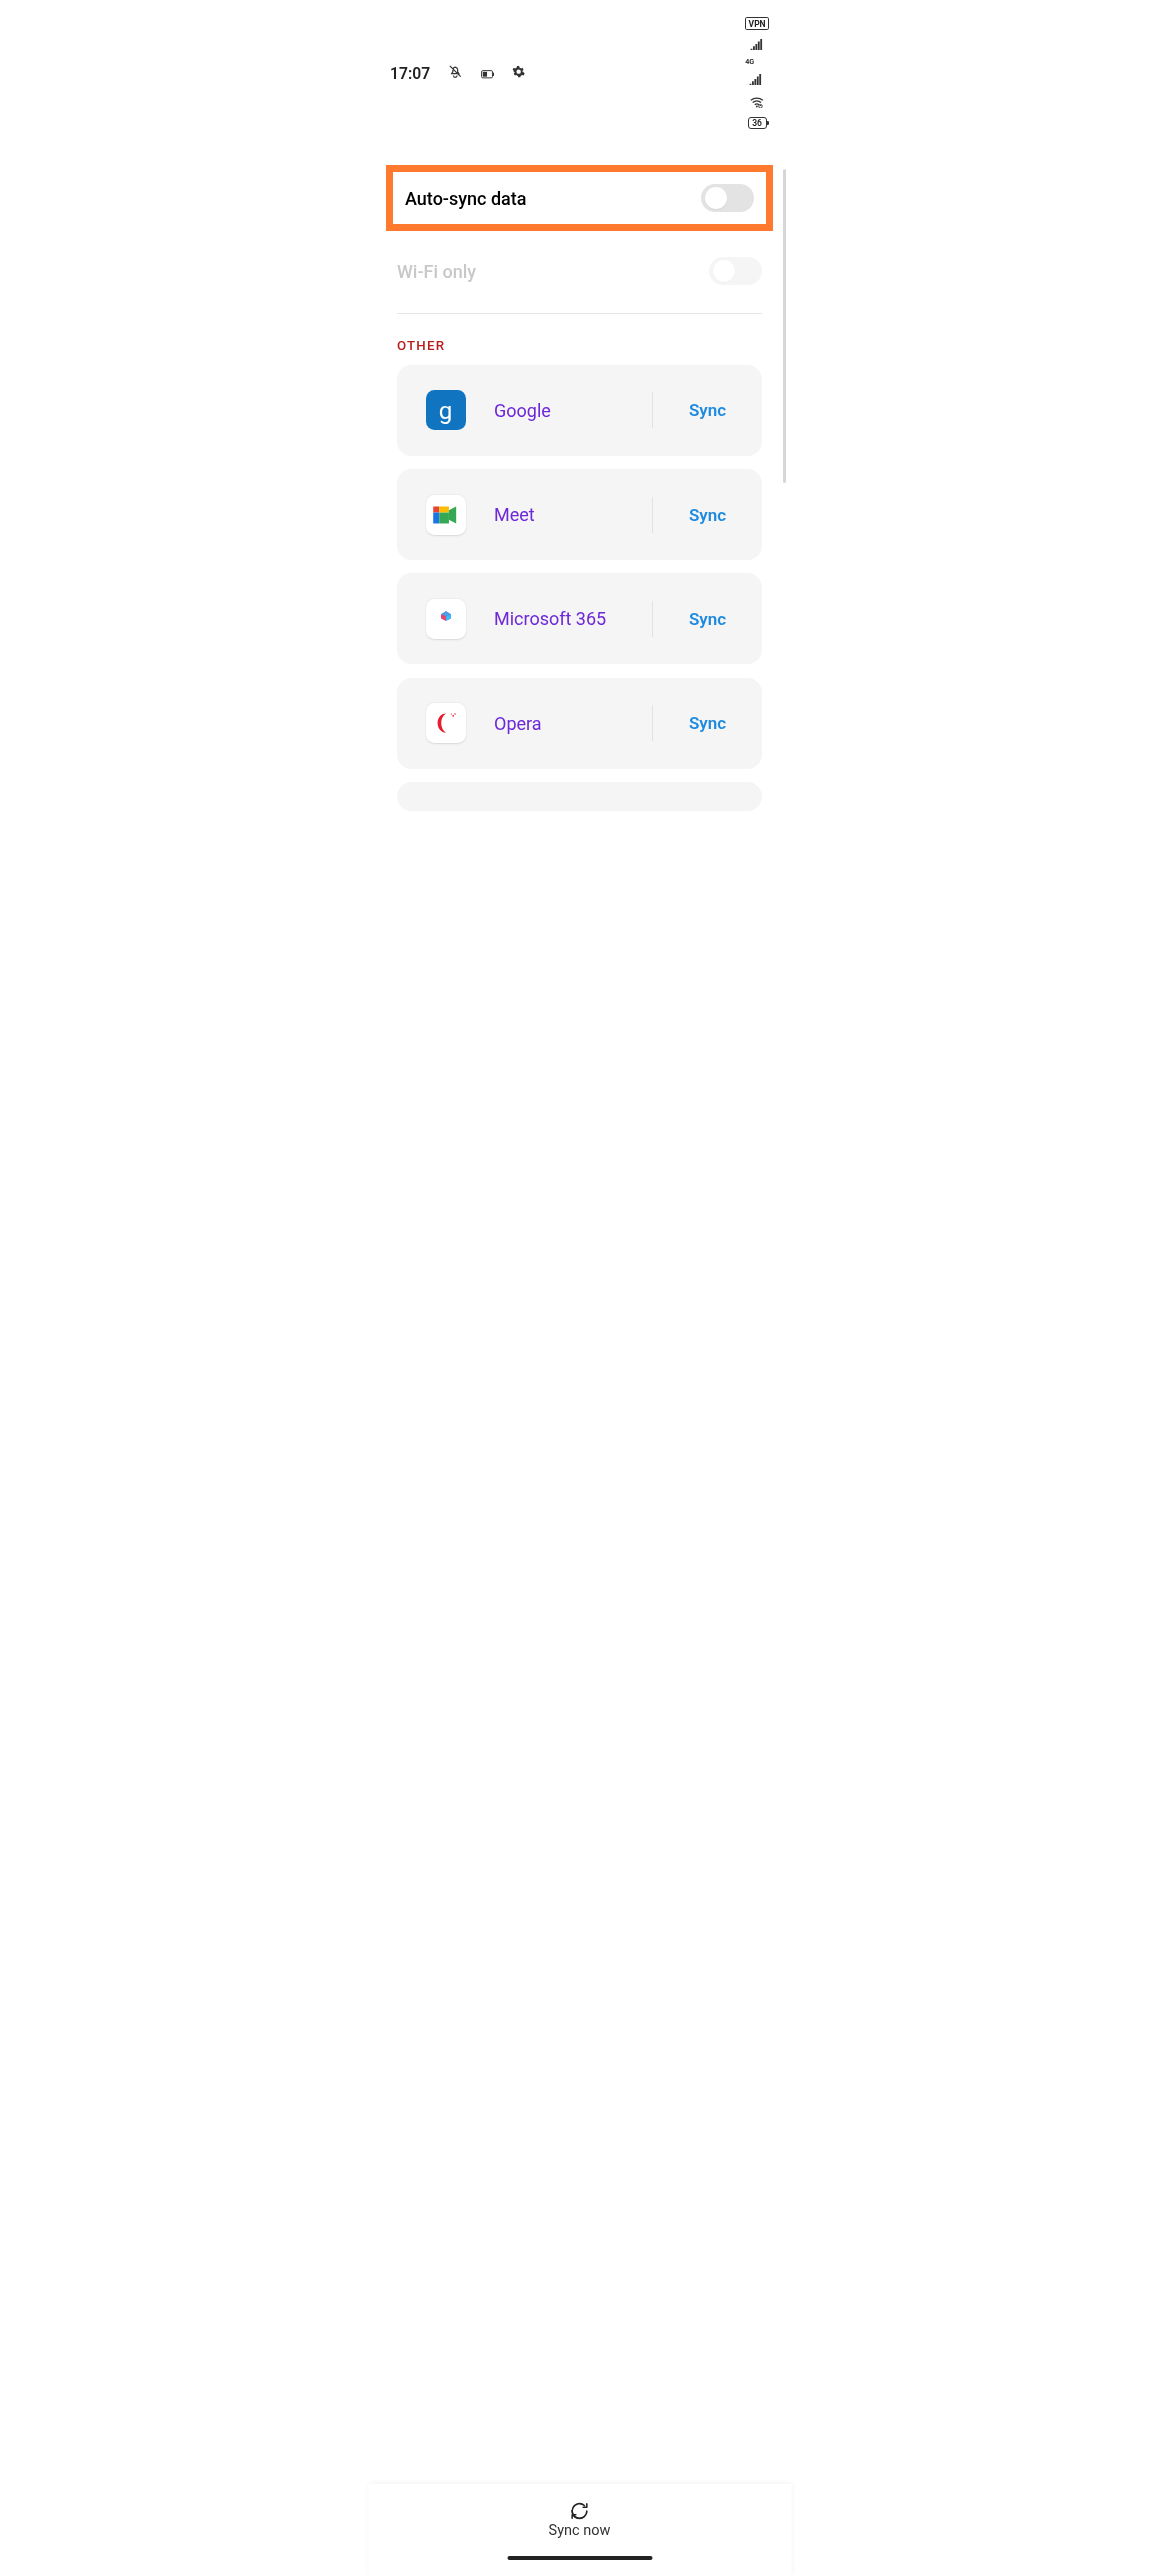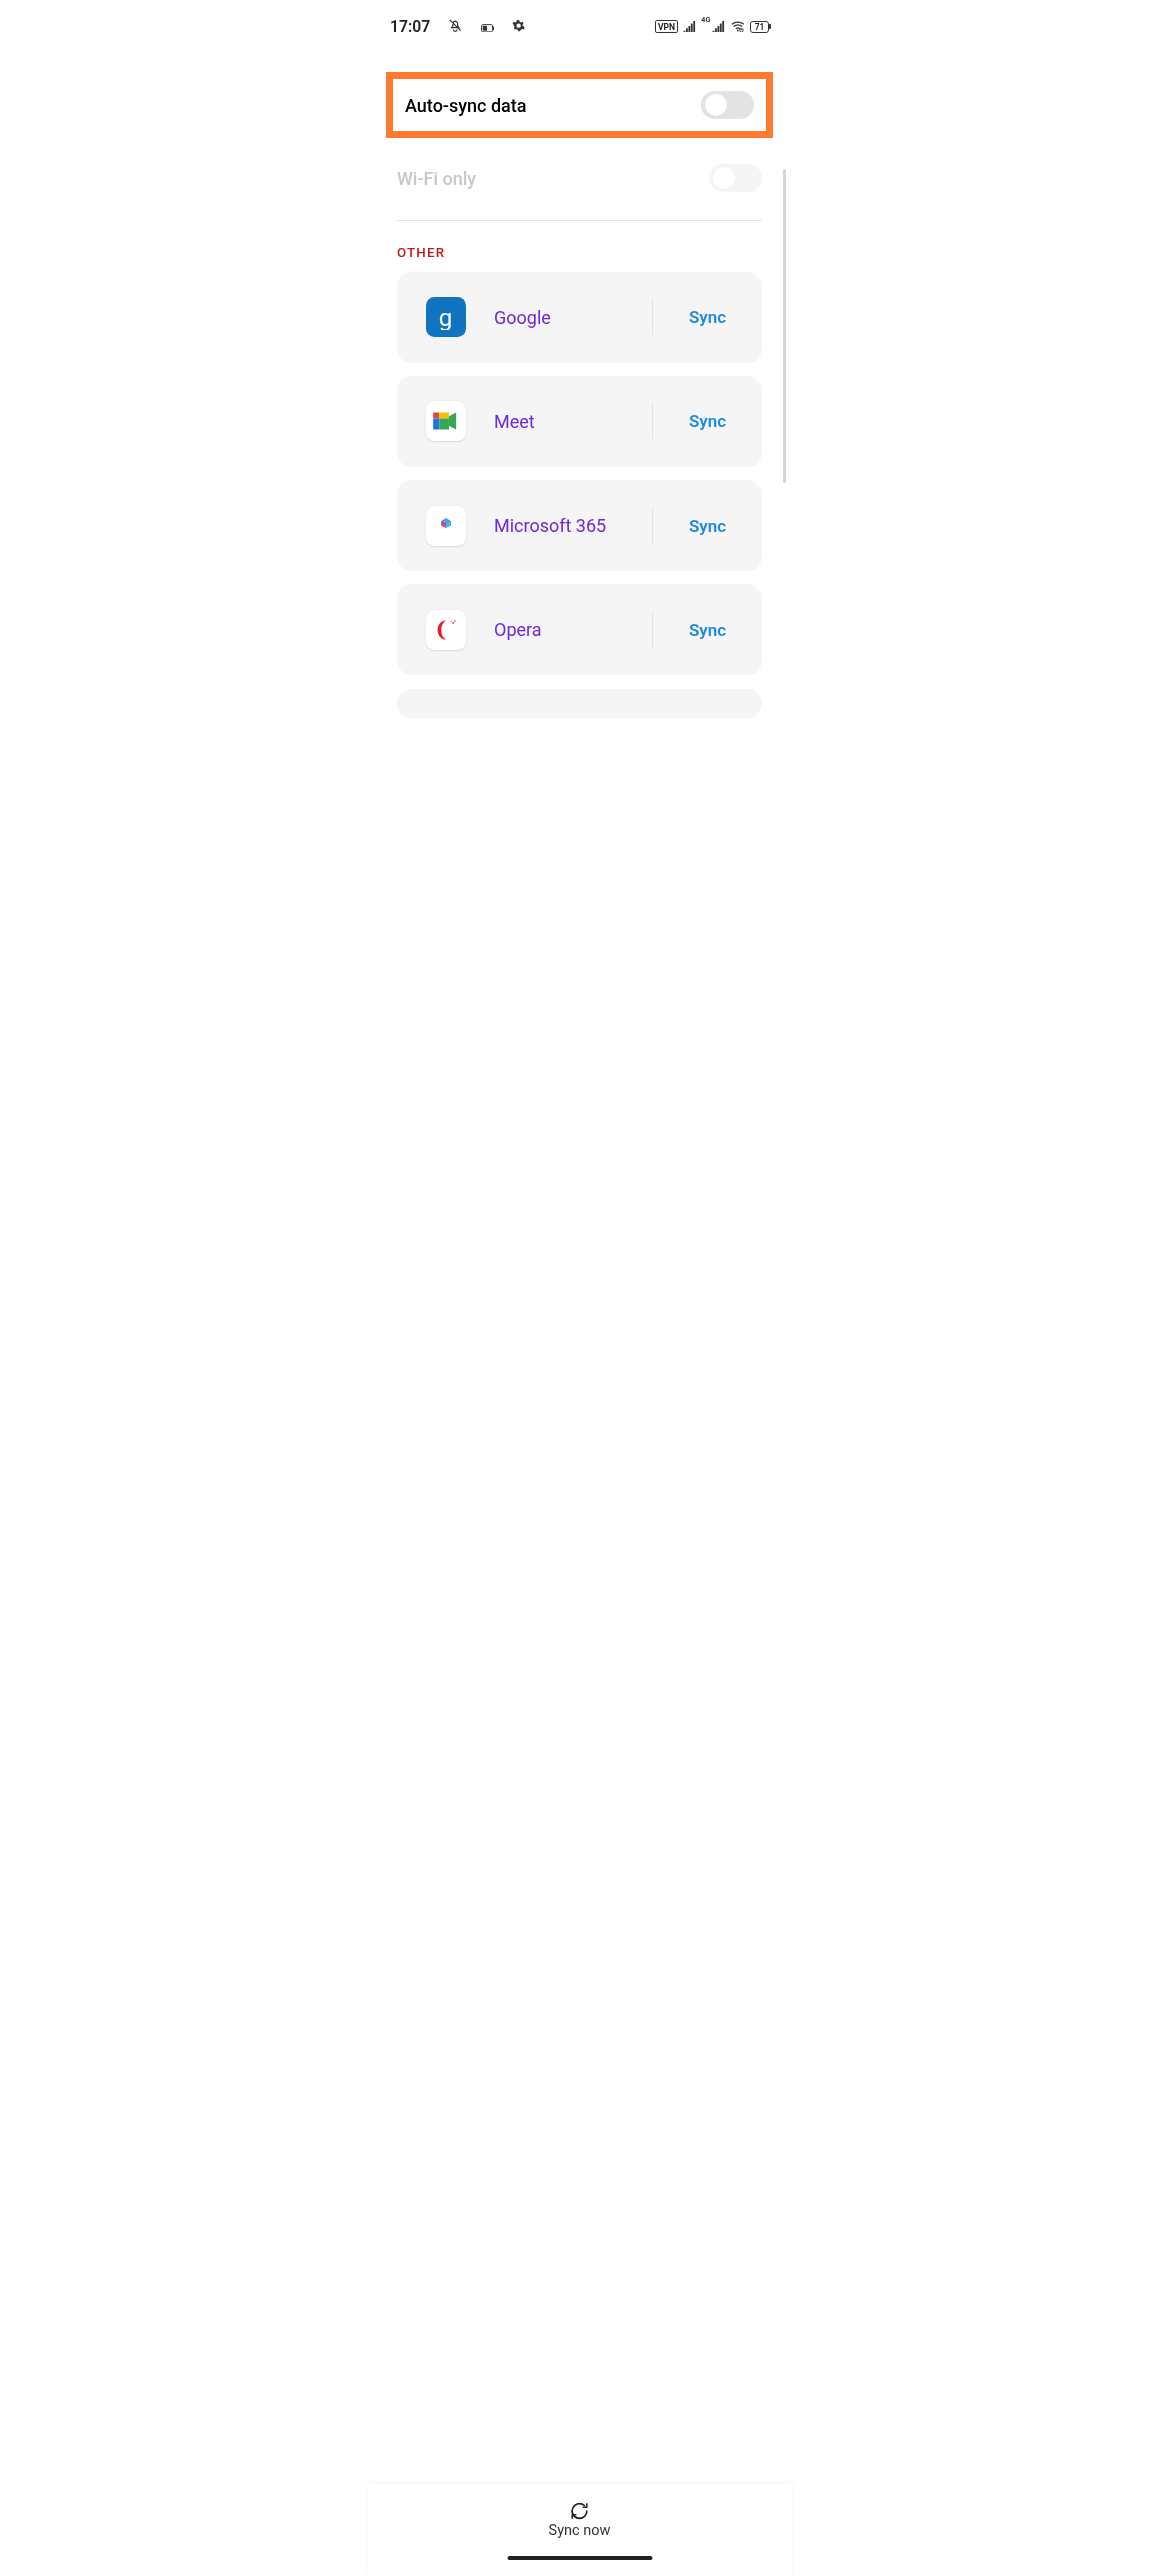--- a/index.html
+++ b/index.html
@@ -3,21 +3,21 @@
 <meta charset="utf-8">
 <style>
   * { margin: 0; padding: 0; box-sizing: border-box; font-family: -apple-system, BlinkMacSystemFont, 'Segoe UI', Roboto, sans-serif; }
   body { background: #fff; width: 423px; margin: 0 auto; }
   
   .status-bar {
     display: flex; justify-content: space-between; align-items: center;
     padding: 17px 22px 6px; font-weight: 600; font-size: 15.7px; color: #222;
   }
   .status-left, .status-right { display: flex; align-items: center; gap: 18px; }
-  .status-right { gap: 4.8px; }
+  .status-right { gap: 4.8px; flex-direction: column; }
   
   .header { padding: 18px 29px 0; }
   .back-btn { background: none; border: none; cursor: pointer; padding: 4.8px 0; }
   .title { font-size: 34px; font-weight: 400; color: #333; margin-top: 24px; letter-spacing: -0.6px; }
   
   .content { padding: 0 0 0 0; margin-top: 30px; }
   
   .highlight-box { border: 7.2px solid #ff7a2e; margin: 0 18px 16px 18px; padding: 12px 12px; display: flex; justify-content: space-between; align-items: center; }
   .row { display: flex; justify-content: space-between; align-items: center; padding: 10px 29px; }
   .row-label { font-size: 18px; color: #000; font-weight: 500; }
@@ -94,21 +94,21 @@
     </span>
     <span>
       <svg width="15.7" height="12" viewBox="0 0 24 20" fill="none" stroke="#333" stroke-width="2.2">
             <path d="M2 7a16 16 0 0 1 20 0M5 11a11 11 0 0 1 14 0M8.5 14.5a6 6 0 0 1 7 0"></path>
             <circle cx="12" cy="17.5" r="1.5" fill="#333" stroke="none"></circle>
             <circle cx="18" cy="17" r="3" fill="#fff" stroke="#333" stroke-width="1.5"></circle>
             <path d="M17 17l2-2M17 15l2 2" stroke-width="1.3"></path>
           </svg>
     </span>
     <span style="border:1.1px solid #333;border-radius:3px;font-size:8.5px;padding:0 3.6px;font-weight:600;position:relative;">
-      <span>71</span>
+      <span>36</span>
       <span style="position:absolute;right:-3px;top:2.4px;width:1.8px;height:4.8px;background:#333;border-radius:0 1.2px 1.2px 0;"></span>
     </span>
   </div>
 </div>
 
 
 <div class="content">
   <div class="highlight-box">
     <span class="row-label">Auto-sync data</span>
     <button class="toggle"></button>

